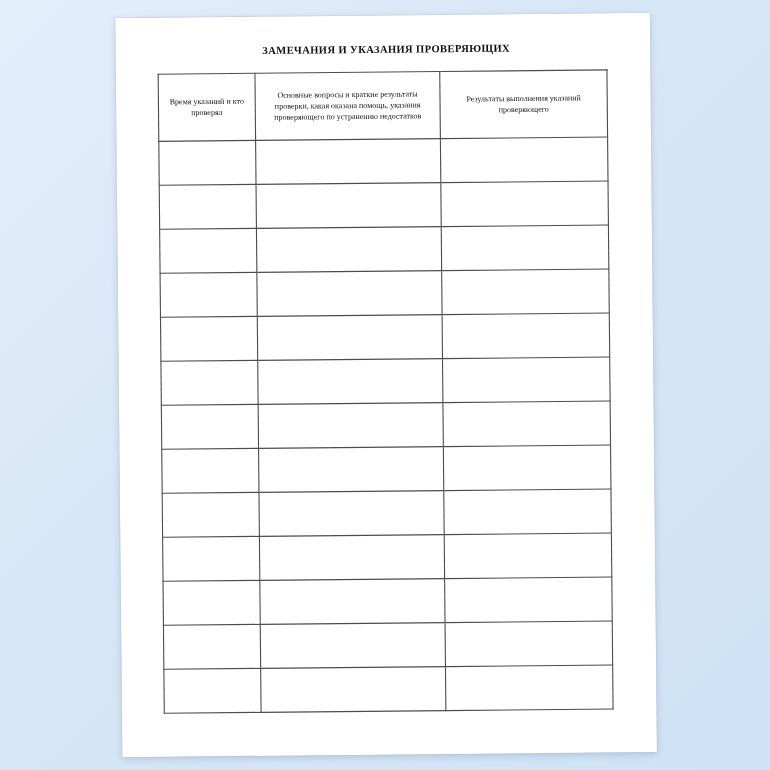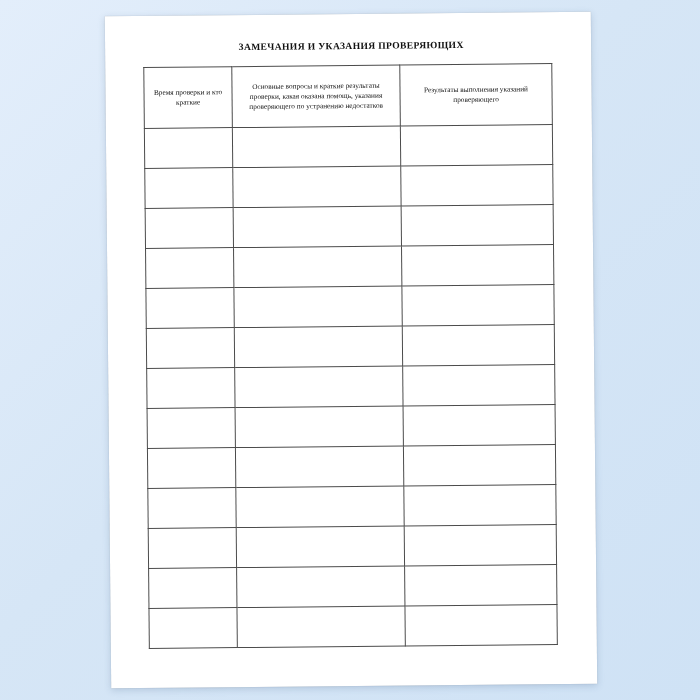--- a/index.html
+++ b/index.html
@@ -88,21 +88,21 @@
       <div class="doc-title">ЗАМЕЧАНИЯ И УКАЗАНИЯ ПРОВЕРЯЮЩИХ</div>
 
       <table class="reg-table">
         <colgroup>
           <col class="col-a">
           <col class="col-b">
           <col class="col-c">
         </colgroup>
         <thead>
           <tr>
-            <th>Время проверки и кто краткие</th>
+            <th>Время указаний и кто проверял</th>
             <th>Основные вопросы и краткие результаты проверки, какая оказана помощь, указания проверяющего по устранению недостатков</th>
             <th>Результаты выполнения указаний проверяющего</th>
           </tr>
         </thead>
         <tbody>
           <tr>
             <td class="cell">
                 <span class="cell-text"></span>
               </td>
             <td class="cell">

